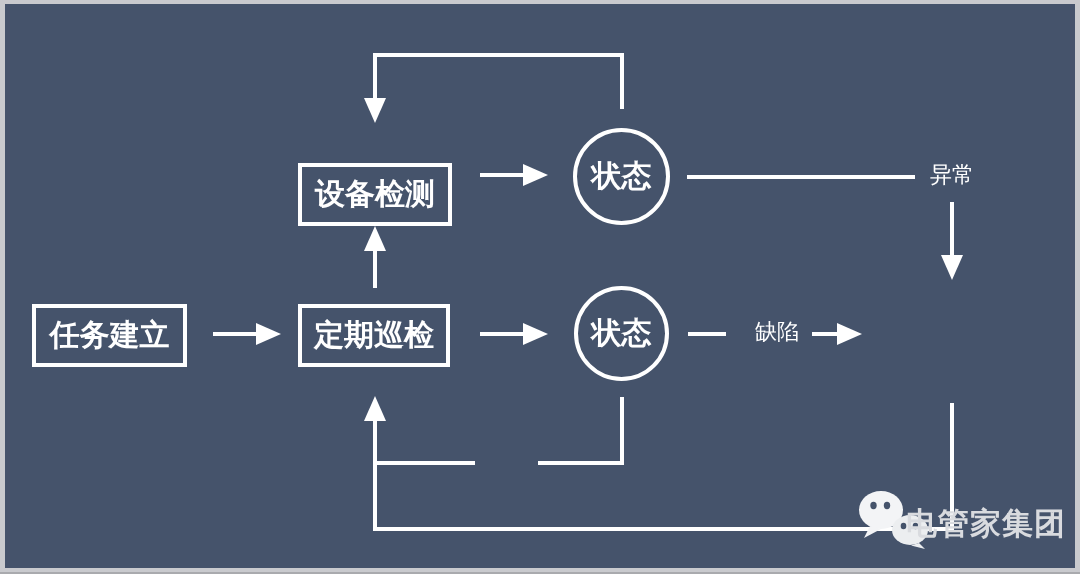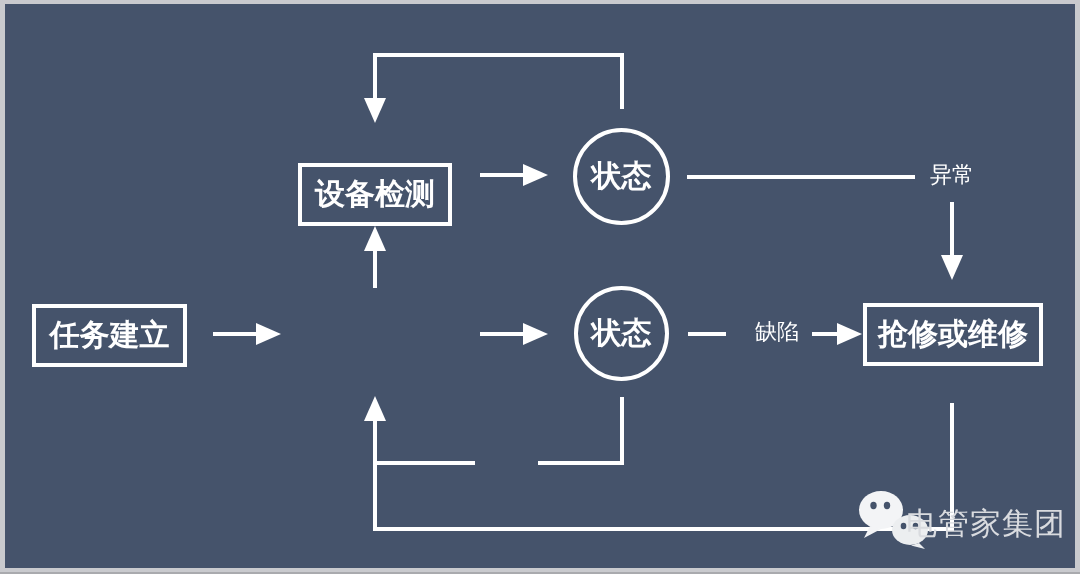--- a/index.html
+++ b/index.html
@@ -32,40 +32,40 @@
     text-align:center; white-space:nowrap;
   }
   .ah { position:absolute; width:0; height:0; }
   .ah-right { border-top:11px solid transparent; border-bottom:11px solid transparent; border-left:25px solid #ffffff; }
   .ah-down  { border-left:11px solid transparent; border-right:11px solid transparent; border-top:25px solid #ffffff; }
   .ah-up    { border-left:11px solid transparent; border-right:11px solid transparent; border-bottom:25px solid #ffffff; }
   
   .wm-icon { position:absolute; left:856px; top:487px; width:82px; height:62px; z-index:20; }
   .wm-text {
     position:absolute; left:906px; top:503px; z-index:20;
-    font-size:31px; font-weight:400; color:#D9DBDF; letter-spacing:1px; white-space:nowrap;text-align:center;
+    font-size:31px; font-weight:700; color:#D9DBDF; letter-spacing:1px; white-space:nowrap;text-align:center;
   }
 </style>
 </head>
 <body>
 
 <div class="stage">
 
   <div class="node" style="left:32px; top:304px; width:155px; height:63px;">
     <span>任务建立</span>
   </div>
 
+  <div class="node" style="left:298px; top:304px; width:152px; height:63px;">
+    <span>定期巡检</span>
+  </div>
 
   <div class="node" style="left:298px; top:144px; width:154px; height:63px;margin-top:19px;">
     <span>设备检测</span>
   </div>
 
-  <div class="node" style="left:863px; top:303px; width:180px; height:63px;">
-    <span>抢修或维修</span>
-  </div>
 
   <div class="node circle" style="left:573px; top:128px; width:97px; height:97px;">
     <span>状态</span>
   </div>
 
   <div class="node circle" style="left:574px; top:286px; width:95px; height:95px;">
     <span>状态</span>
   </div>
 
   <div class="label" style="left:920px; top:160px; width:64px;">异常</div>

